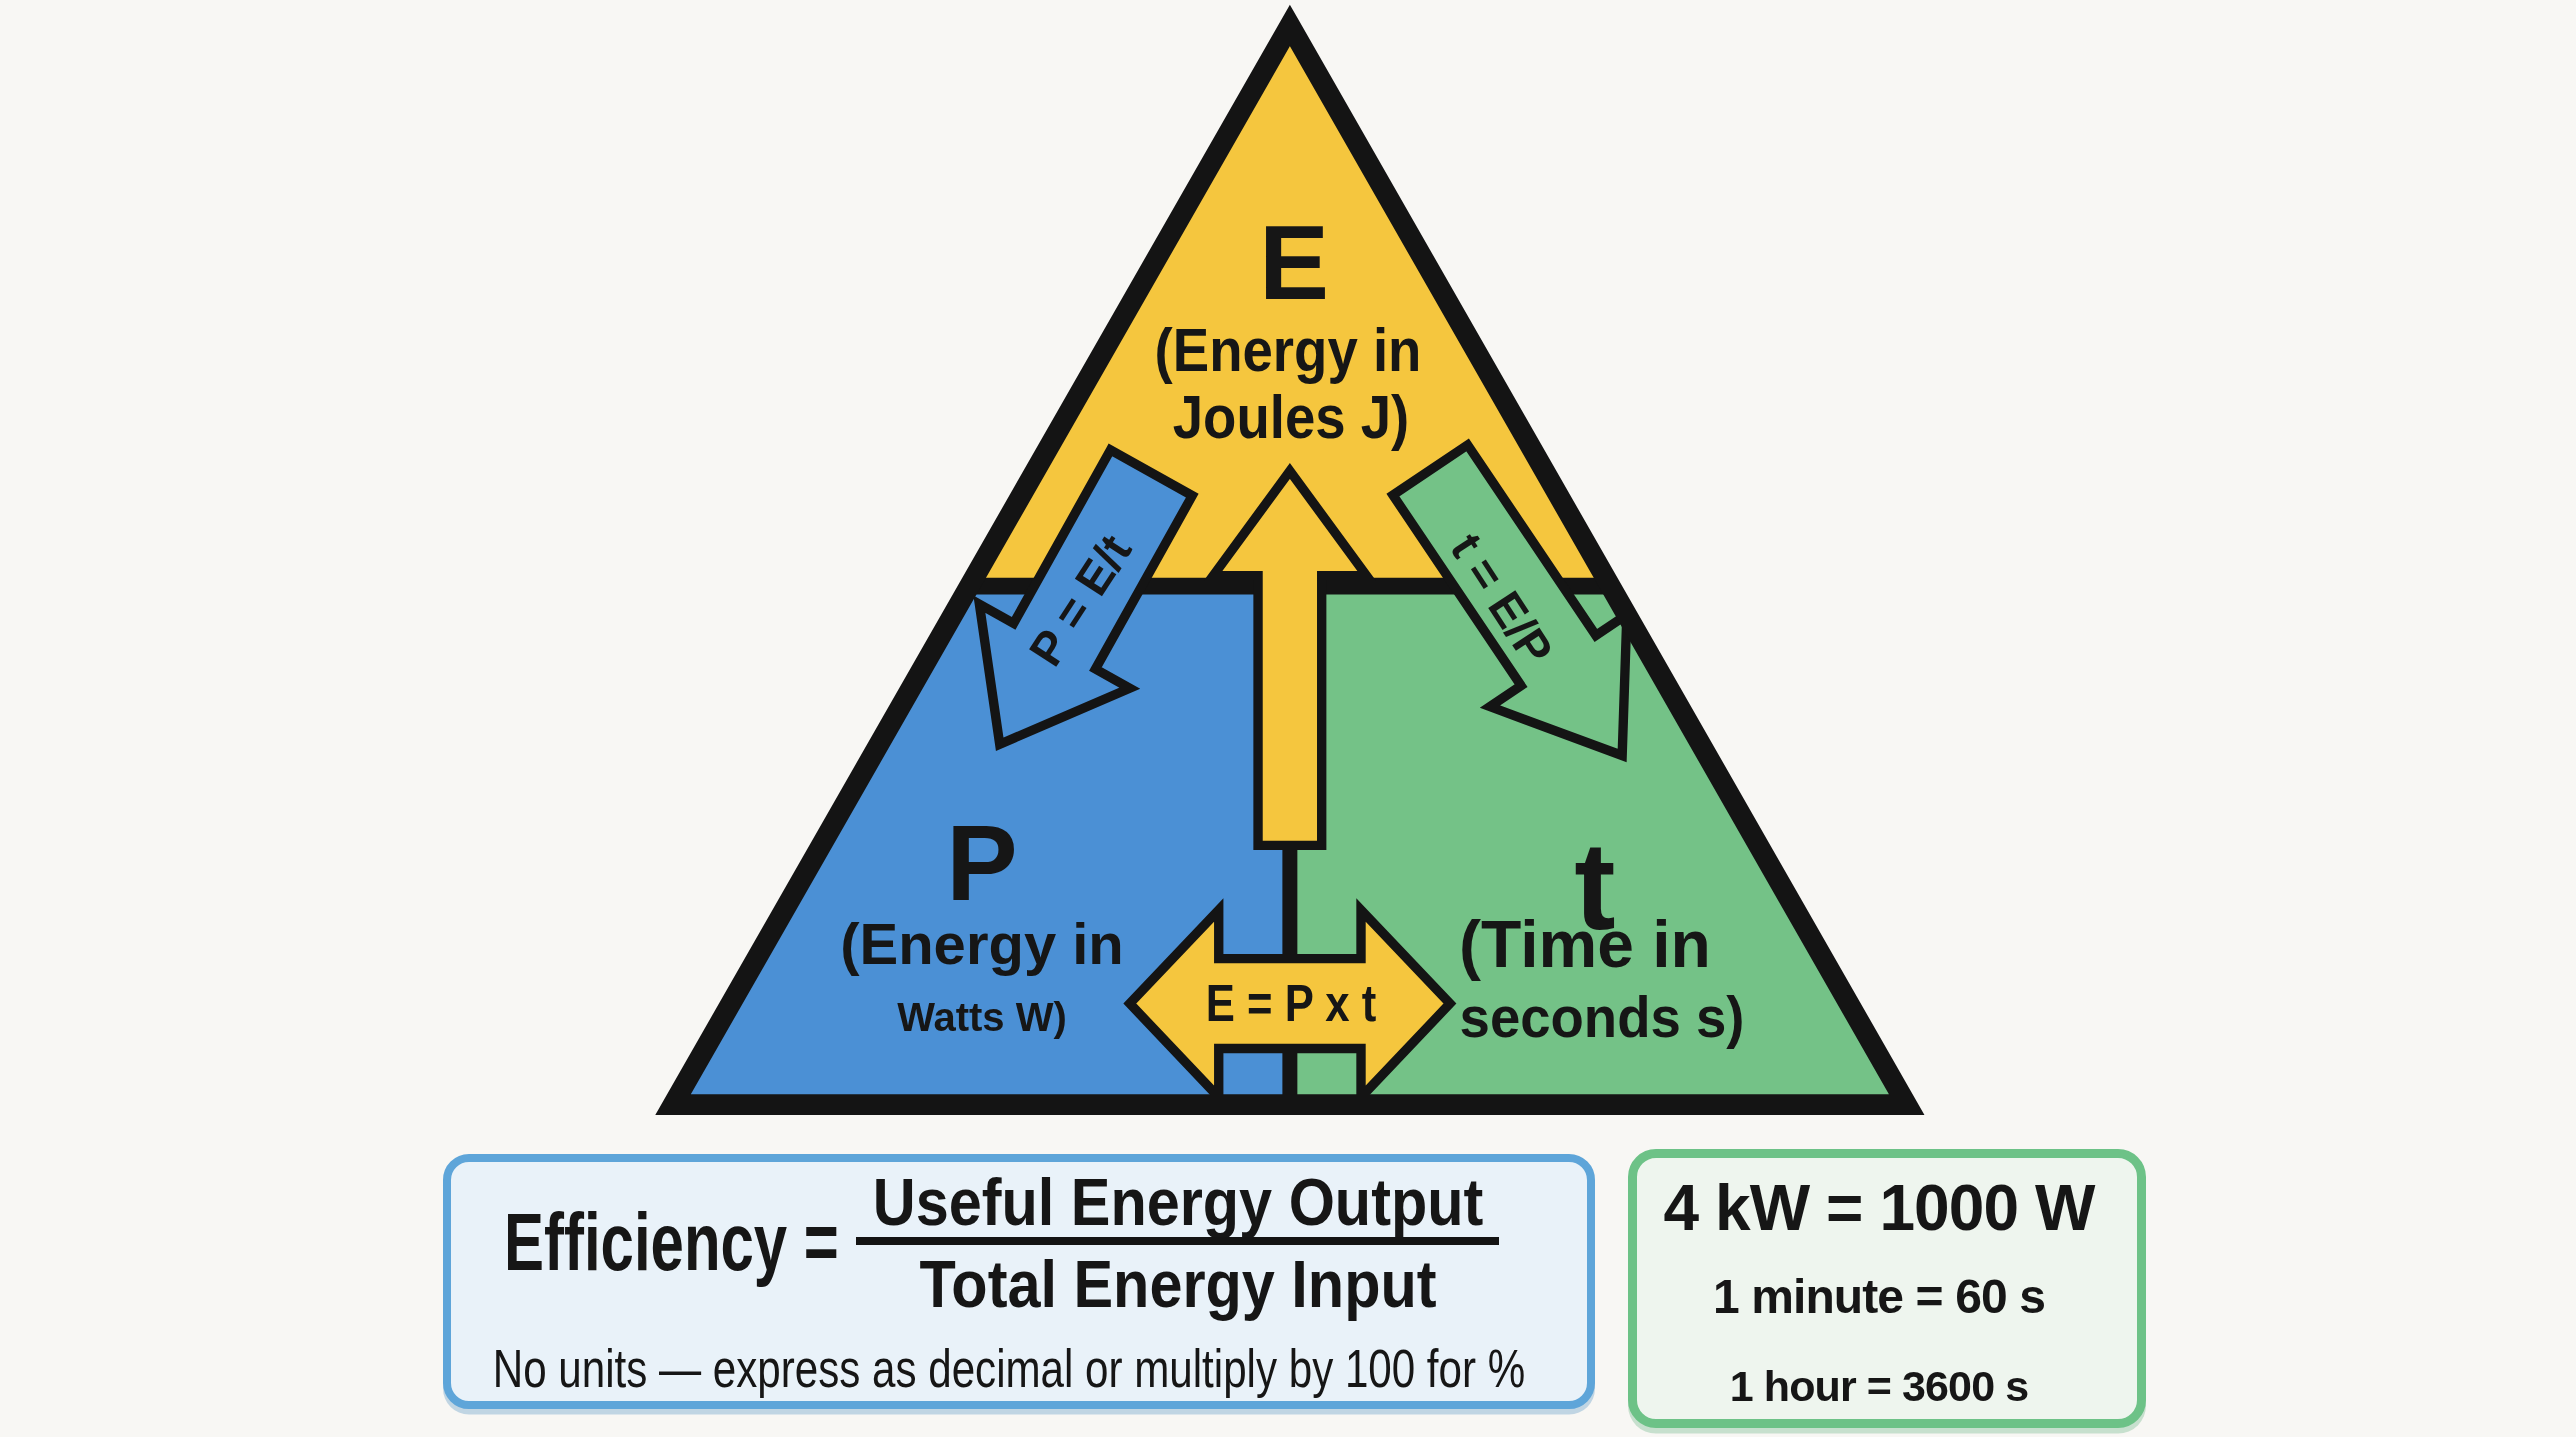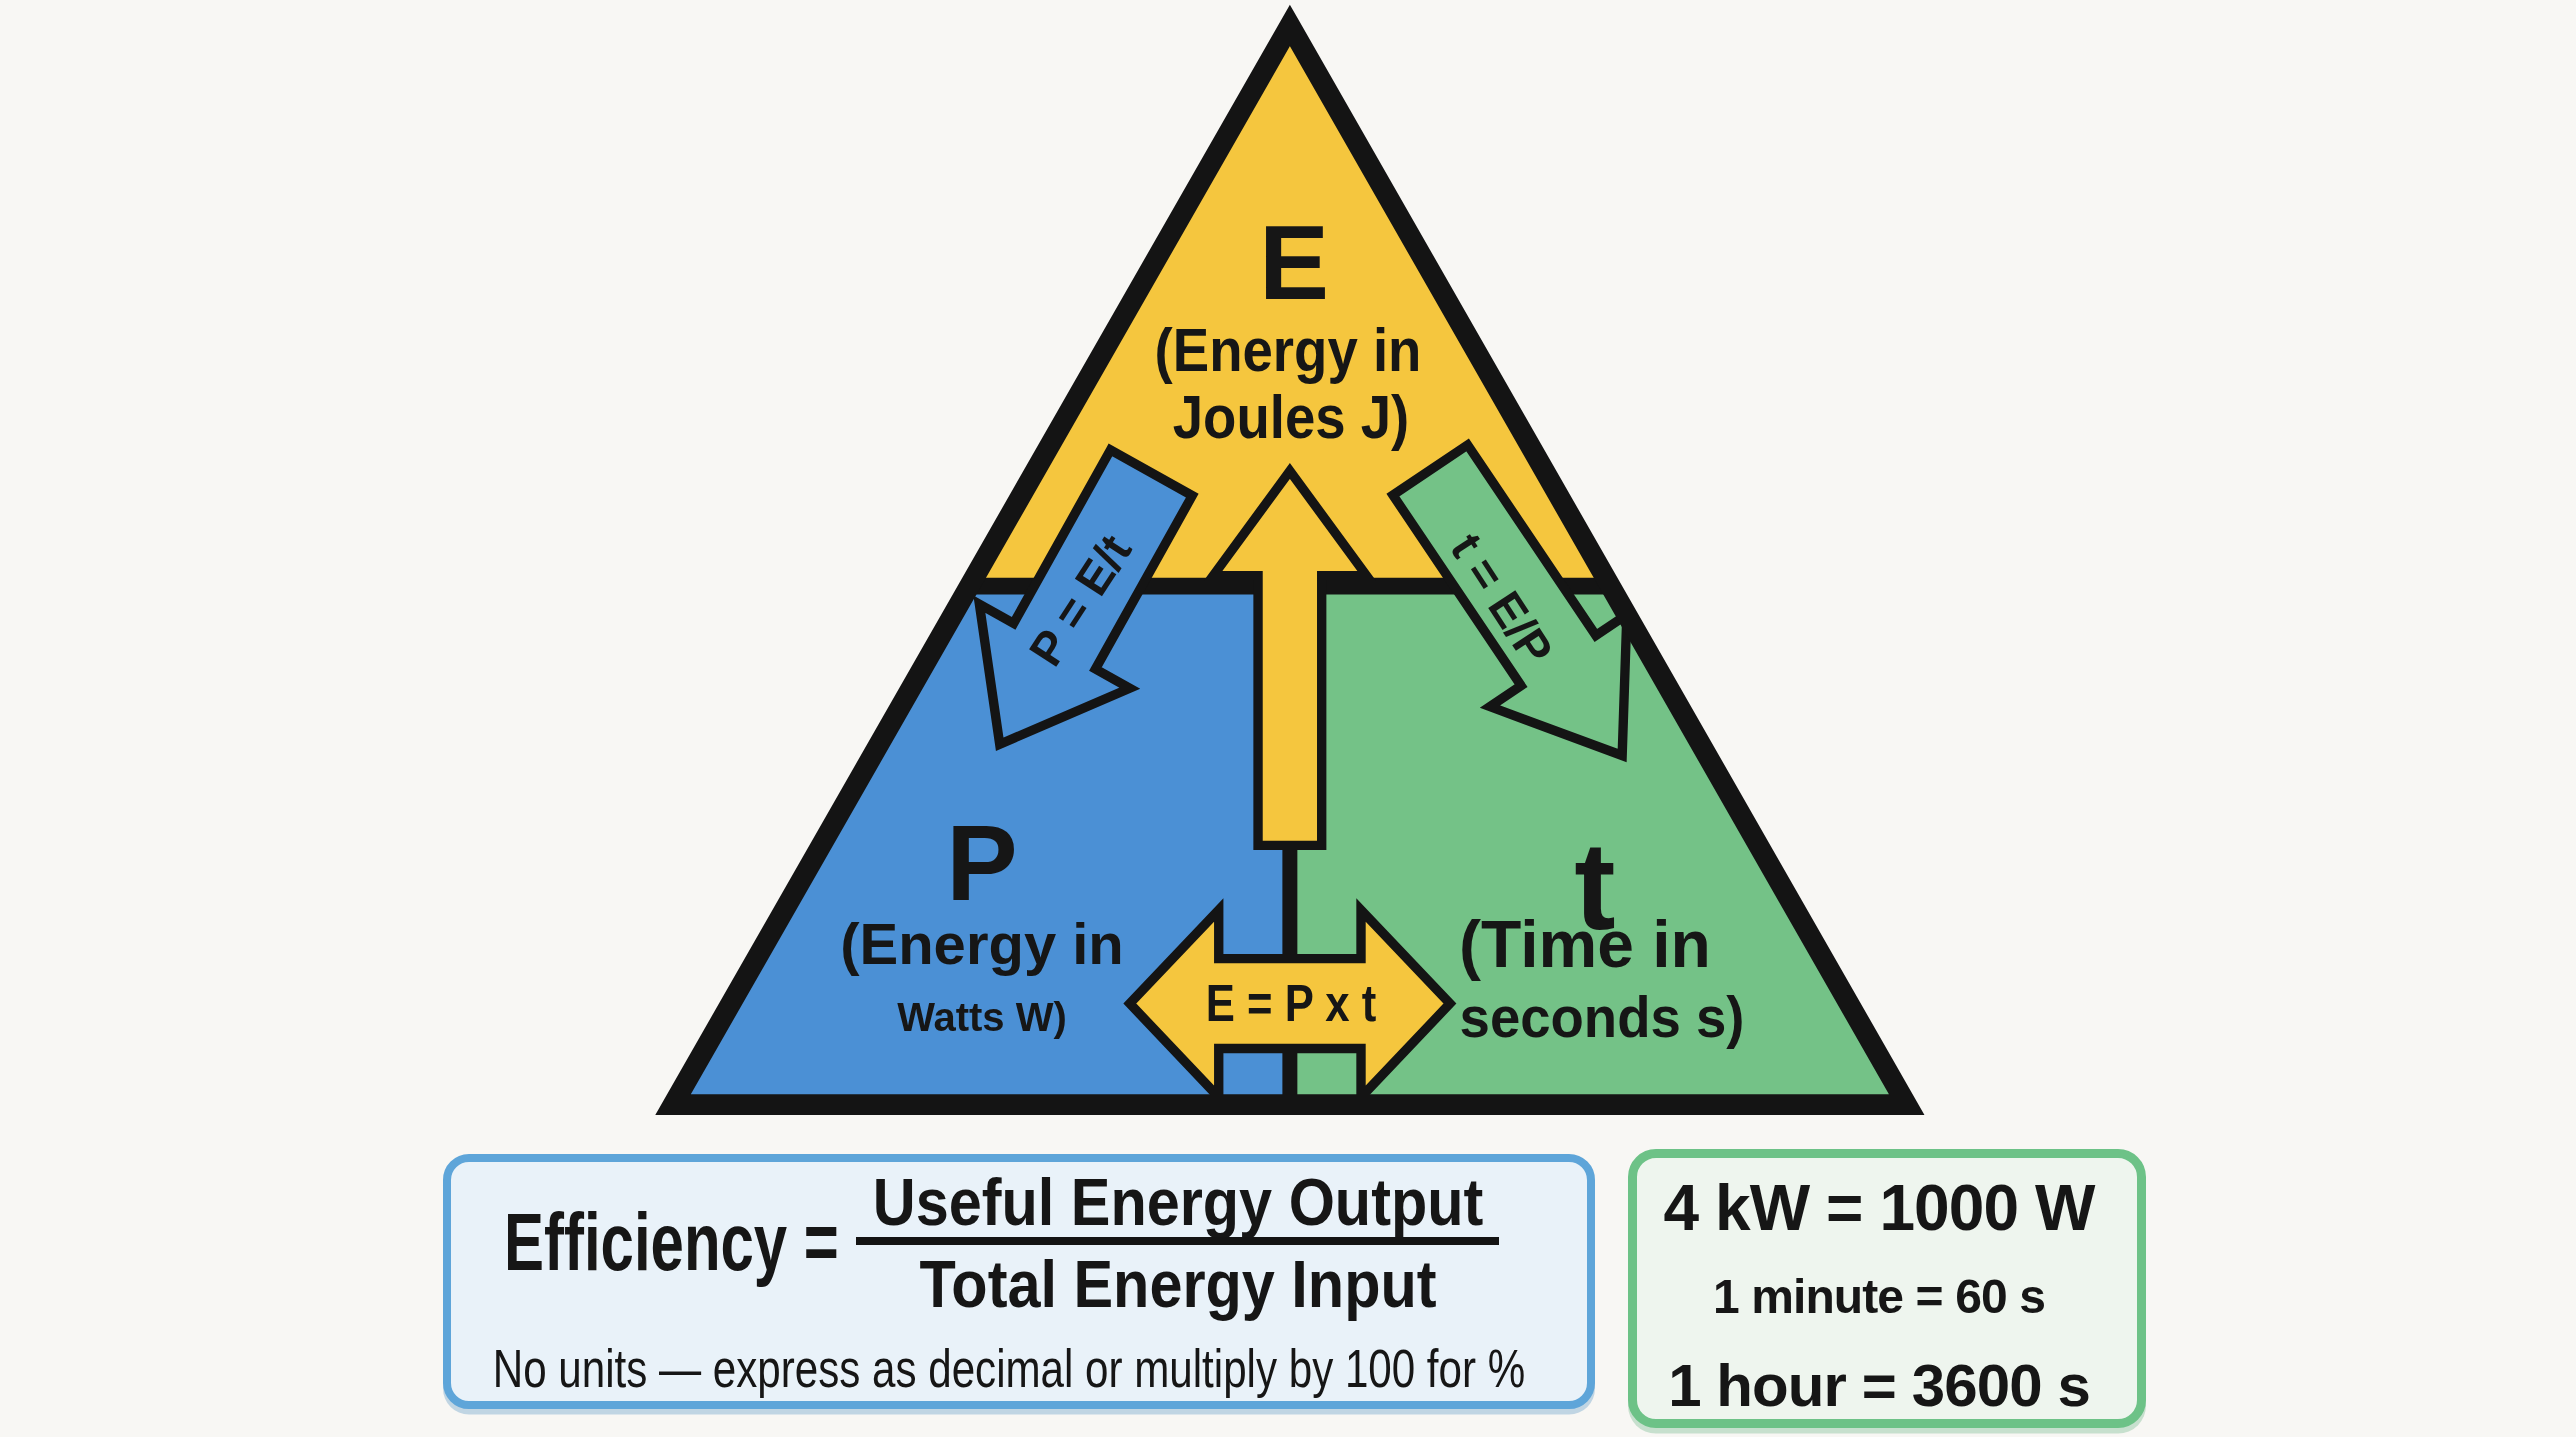--- a/index.html
+++ b/index.html
@@ -76,16 +76,16 @@
   <div class="box eff-box"></div>
   <div class="tl" style="left:504px;top:1242px;font-size:81px;--sx:.74;">Efficiency =</div>
   <div class="t" style="left:1178px;top:1202px;font-size:66px;--sx:.9;">Useful Energy Output</div>
   <div class="frac-bar"></div>
   <div class="t" style="left:1178px;top:1284px;font-size:66px;--sx:.9;">Total Energy Input</div>
   <div class="t note" style="left:1009px;top:1368px;font-size:54px;--sx:.78;">No units — express as decimal or multiply by 100 for %</div>
 
   <div class="box conv-box"></div>
   <div class="t" style="left:1879px;top:1208px;font-size:64px;letter-spacing:-0.9px;">4 kW = 1000 W</div>
   <div class="t" style="left:1879px;top:1297px;font-size:48px;letter-spacing:-0.9px;">1 minute = 60 s</div>
-  <div class="t" style="left:1879px;top:1386px;font-size:60px;letter-spacing:-0.9px;">1 hour = 3600 s</div>
+  <div class="t" style="left:1879px;top:1386px;font-size:43px;letter-spacing:-0.9px;">1 hour = 3600 s</div>
 
 </div>
 
 
 </body></html>

